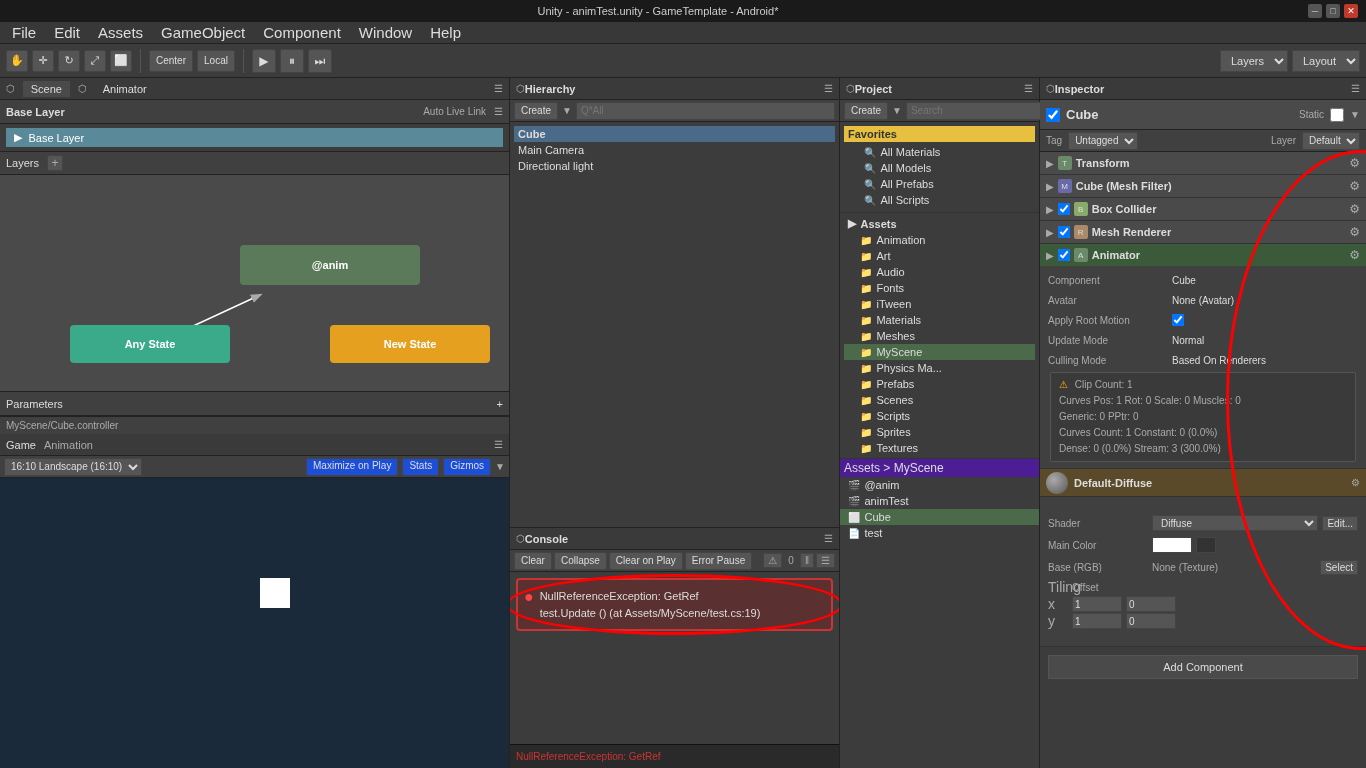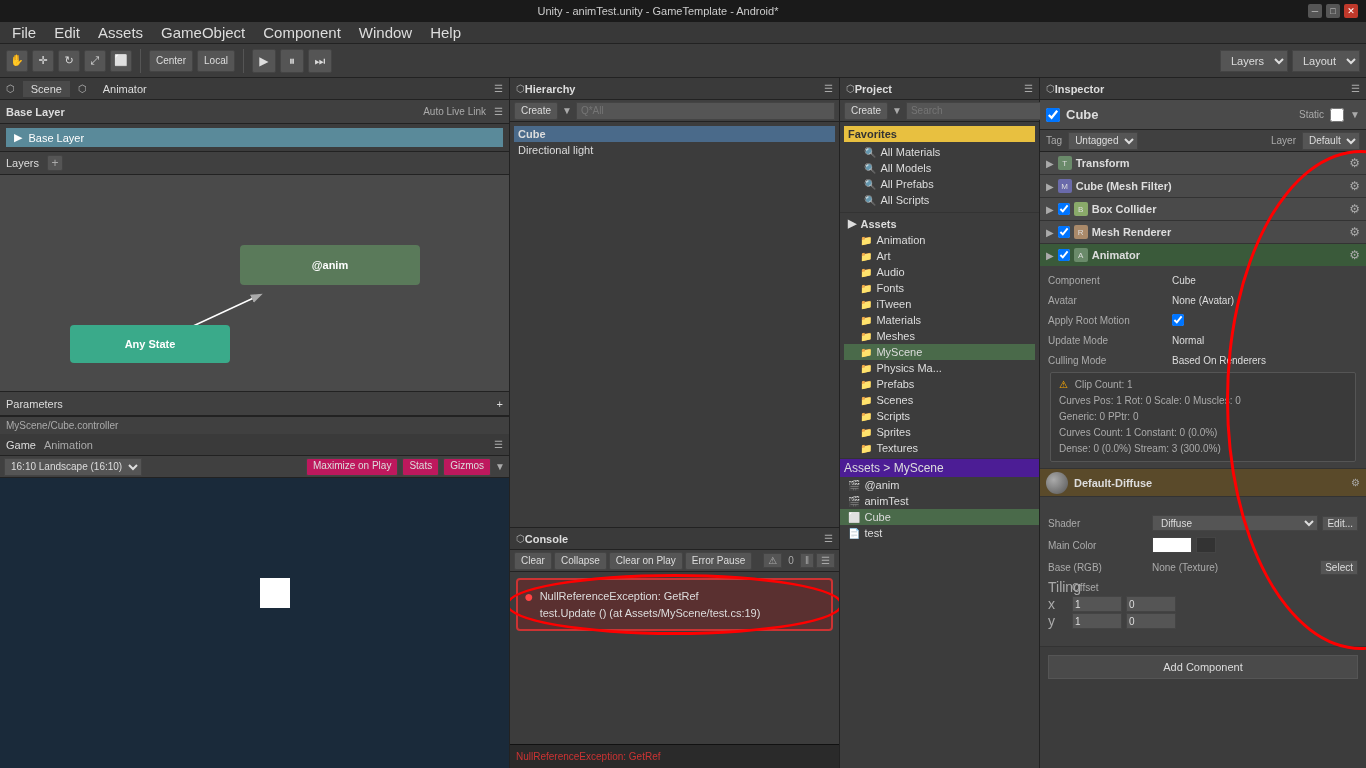--- a/index.html
+++ b/index.html
@@ -145,21 +145,21 @@
     .tiling-input { width: 50px; background: #555; border: 1px solid #444; color: #ddd; padding: 1px 2px; font-size: 10px; height: 16px; }
 
     #add-component-btn { margin: 8px; height: 24px; background: #4a4a4a; border: 1px solid #555; color: #ddd; font-size: 11px; cursor: pointer; width: calc(100% - 16px); }
 
     
     #game-panel { background: #1a2a3a; position: relative; overflow: hidden; }
     .game-cube { width: 30px; height: 30px; background: white; position: absolute; bottom: 160px; left: 260px; }
     #game-panel-header { position: absolute; top: 0; left: 0; right: 0; background: #3a3a3a; height: 22px; display: flex; align-items: center; padding: 0 6px; border-bottom: 1px solid #222; font-size: 11px; gap: 8px; z-index: 10; }
     #game-toolbar { position: absolute; top: 22px; left: 0; right: 0; background: #404040; height: 22px; display: flex; align-items: center; padding: 0 4px; border-bottom: 1px solid #222; font-size: 10px; gap: 4px; z-index: 10; }
     .game-dropdown { background: #555; border: 1px solid #444; color: #ddd; font-size: 10px; height: 18px; padding: 0 2px; }
-    .game-btn { background: #be185d; border: 1px solid #444; color: #ddd; padding: 1px 6px; font-size: 10px; cursor: pointer; height: 18px; border-radius: 2px; }
+    .game-btn { background: #1d4ed8; border: 1px solid #444; color: #ddd; padding: 1px 6px; font-size: 10px; cursor: pointer; height: 18px; border-radius: 2px; }
 
     
     ::-webkit-scrollbar { width: 6px; height: 6px; }
     ::-webkit-scrollbar-track { background: #333; }
     ::-webkit-scrollbar-thumb { background: #666; border-radius: 3px; }
 
     
     .state-machine-svg { position: absolute; top: 0; left: 0; width: 100%; height: 100%; pointer-events: none; }
   </style>
 </head>
@@ -253,20 +253,23 @@
           </svg>
 
           <div class="state-node state-anim">
             <span>@anim</span>
           </div>
 
           <div class="state-node state-any">
             <span>Any State</span>
           </div>
 
+          <div class="state-node state-new">
+            <span>New State</span>
+          </div>
         </div>
       </div>
 
       <div id="params-section">
         <div id="params-header">
           <span>Parameters</span>
           <div class="add-btn">+</div>
         </div>
       </div>
 
@@ -308,20 +311,21 @@
         <span style="flex:1"></span>
         <span style="font-size:10px;color:#aaa;cursor:pointer">☰</span>
       </div>
       <div id="hierarchy-toolbar">
         <button class="hier-btn">Create</button>
         <span style="font-size:10px;color:#aaa">▼</span>
         <input class="search-box" type="text" placeholder="Q*All" style="">
       </div>
       <div id="hierarchy-content">
         <div class="hier-item bold selected">Cube</div>
+        <div class="hier-item">Main Camera</div>
         <div class="hier-item">Directional light</div>
       </div>
     </div>
 
     <div id="console-panel">
       <div id="console-header">
         <span class="panel-icon">⬡</span>
         <span style="font-weight:bold;color:#ddd;">Console</span>
         <span style="flex:1"></span>
         <span style="font-size:10px;color:#aaa;cursor:pointer">☰</span>

